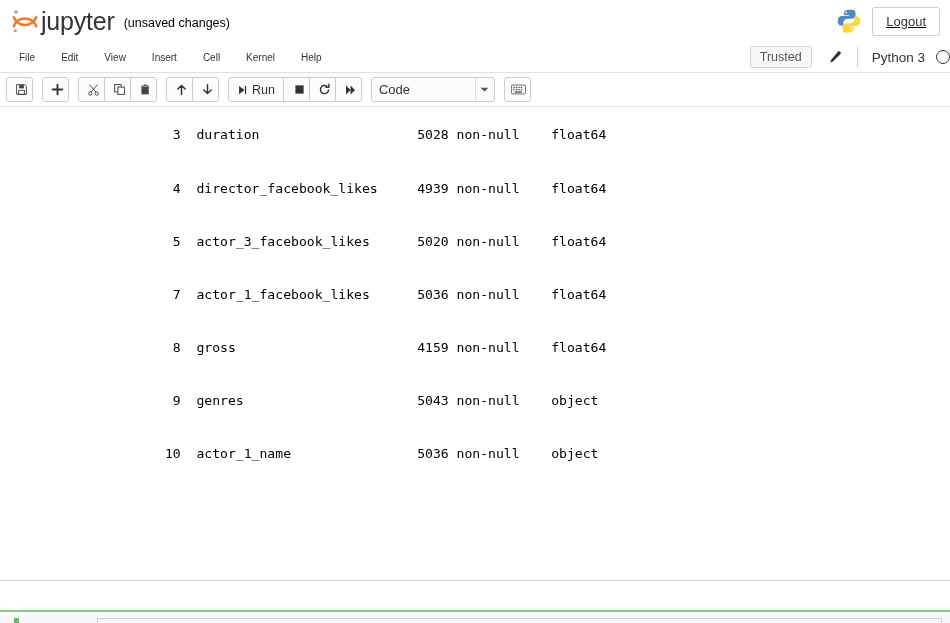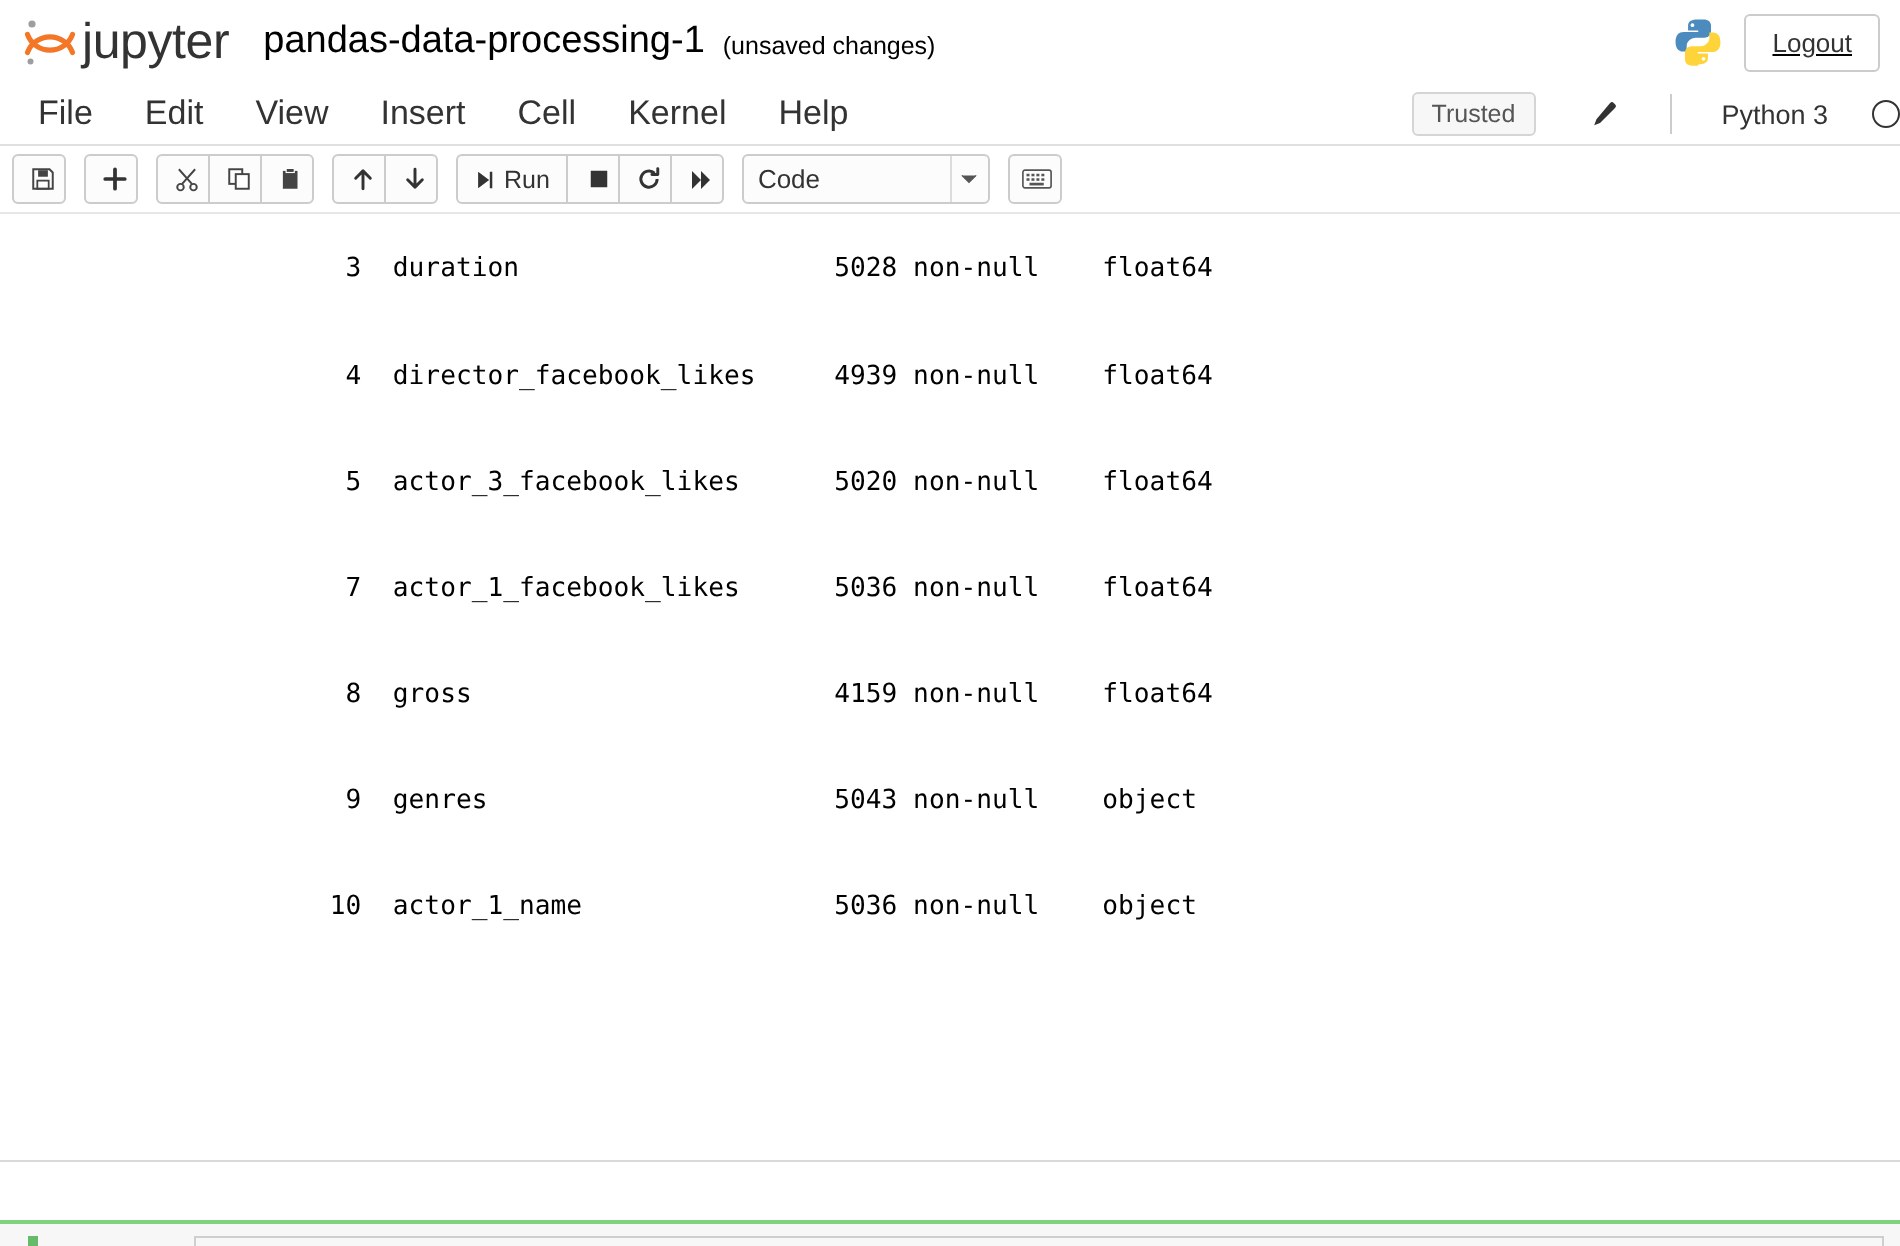--- a/index.html
+++ b/index.html
@@ -77,32 +77,32 @@
     height: 31px;
     background: #ffffff;
     border-bottom: 1px solid #e0e0e0;
     display: flex;
     align-items: center;
     padding-left: 6px;
     box-sizing: border-box;
     position: relative;
   }
   .menu-item {
-    font-size: 17px;
+    font-size: 10px;
     color: #333333;
     padding: 5px 13px;
     white-space: nowrap;
     border-radius: 3px;
   }
   .menubar-right {
     margin-left: auto;
     display: flex;
     align-items: center;
     padding-right: 0px;
-    gap: 15px;
+    gap: 4px;
   }
   .trusted-badge {
     font-size: 12.5px;
     color: #555555;
     border: 1px solid #d5d5d5;
     border-radius: 3px;
     padding: 3px 9px;
     background: #f7f7f7;
     white-space: nowrap;
   }
@@ -254,21 +254,20 @@
       <span>
         <svg class="jp-mark" viewBox="0 0 40 40" aria-hidden="true">
           <circle cx="8" cy="8" r="2.4" fill="#9e9e9e"></circle>
           <circle cx="7" cy="33" r="2" fill="#9e9e9e"></circle>
           <path d="M5 15 A16 16 0 0 0 35 15" fill="none" stroke="#F37726" stroke-width="3.4" stroke-linecap="round"></path>
           <path d="M5 27 A16 16 0 0 1 35 27" fill="none" stroke="#F37726" stroke-width="3.4" stroke-linecap="round"></path>
         </svg>
       </span>
       <span class="jp-word">jupyter</span>
     </div>
-    <span class="nb-title">pandas-data-processing-1</span>
     <span class="unsaved">(unsaved changes)</span>
 
     <div class="header-right">
       <span>
         <svg class="py-logo" viewBox="0 0 44 44" aria-hidden="true">
           <path d="M21.8 3c-4.6 0-8.2 1.2-8.2 5.2v4h8.6v1.3H9.9C5.9 13.5 3 16 3 21.8c0 5.1 2.2 8.3 6.2 8.3h3.2v-4.6c0-4.2 3.5-7.2 7.6-7.2h7.4c3.1 0 5.6-2.4 5.6-5.5V8.2C33 4.9 30.4 3 27 3h-5.2zm-4.5 3.2c.9 0 1.6.7 1.6 1.6S18.2 9.4 17.3 9.4s-1.6-.7-1.6-1.6.7-1.6 1.6-1.6z" fill="#4B8BBE"></path>
           <path d="M22.2 41c4.6 0 8.2-1.2 8.2-5.2v-4h-8.6v-1.3h12.3c4 0 6.9-2.5 6.9-8.3 0-5.1-2.2-8.3-6.2-8.3h-3.2v4.6c0 4.2-3.5 7.2-7.6 7.2h-7.4c-3.1 0-5.6 2.4-5.6 5.5v5.6c0 3.3 2.6 5.2 6 5.2h5.2zm4.5-3.2c-.9 0-1.6-.7-1.6-1.6s.7-1.6 1.6-1.6 1.6.7 1.6 1.6-.7 1.6-1.6 1.6z" fill="#FFD43B"></path>
         </svg>
       </span>
       <button class="logout-btn">Logout</button>

